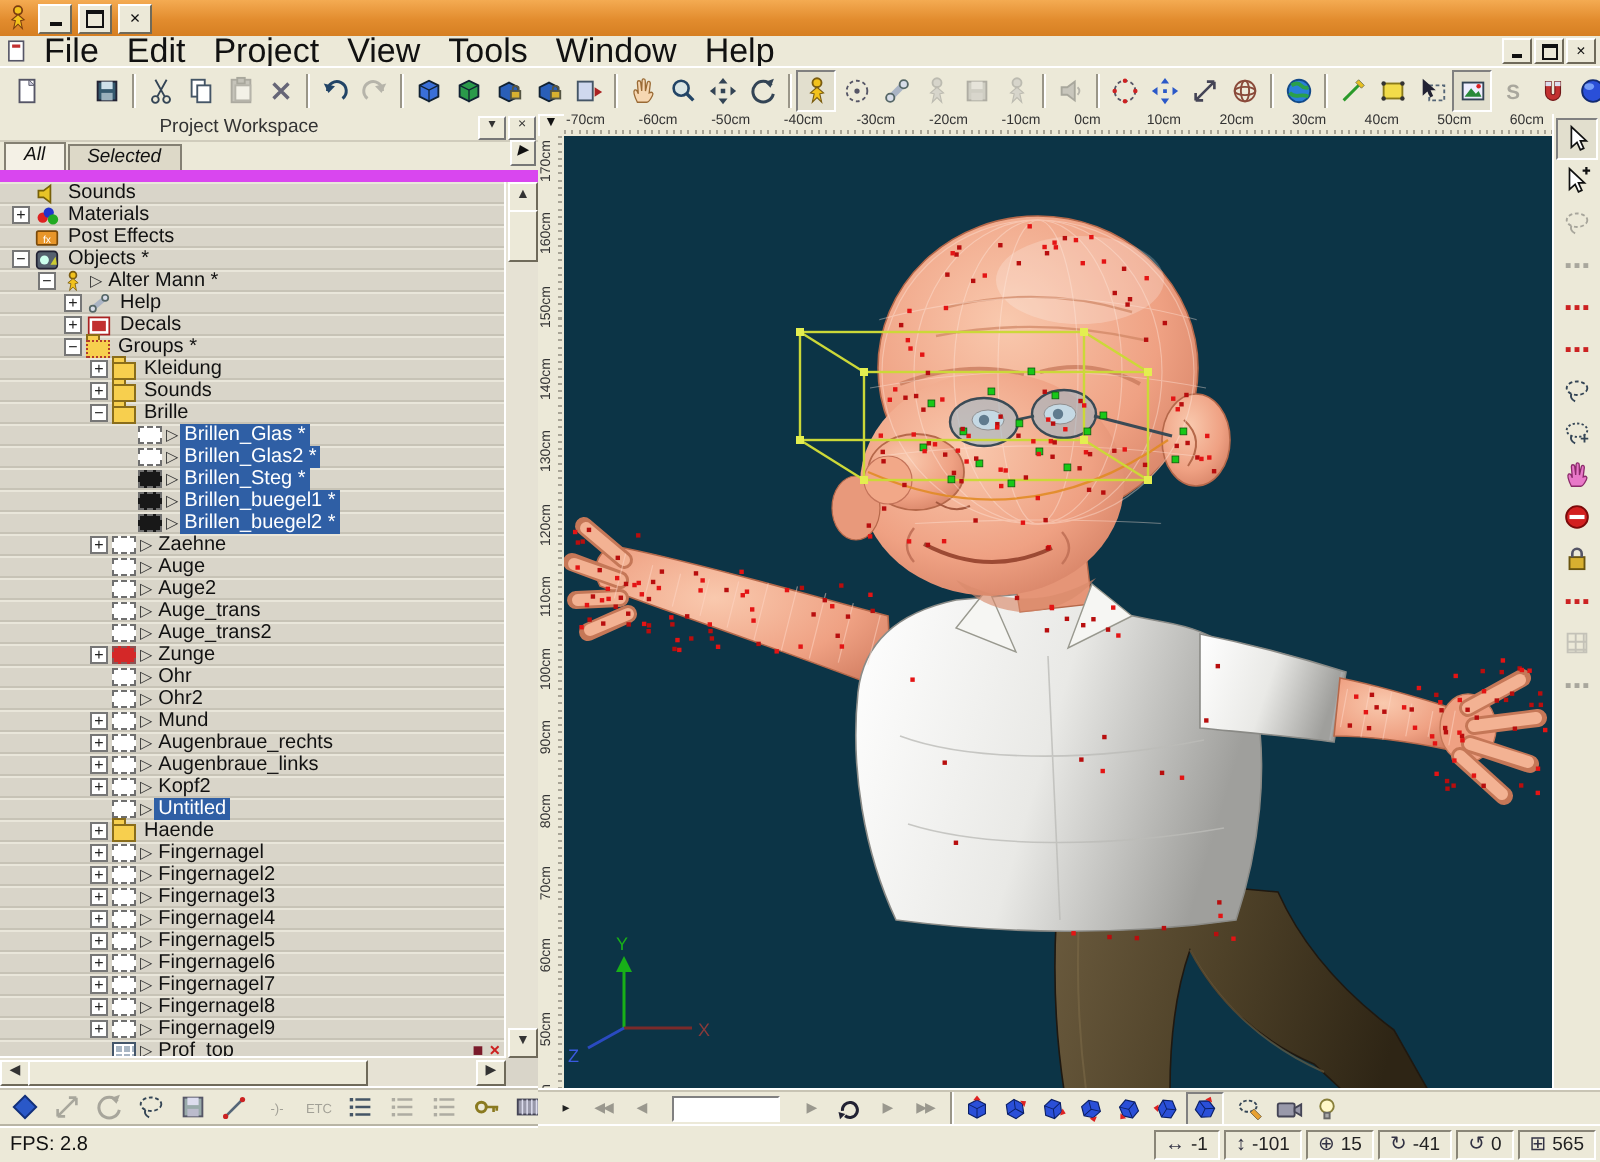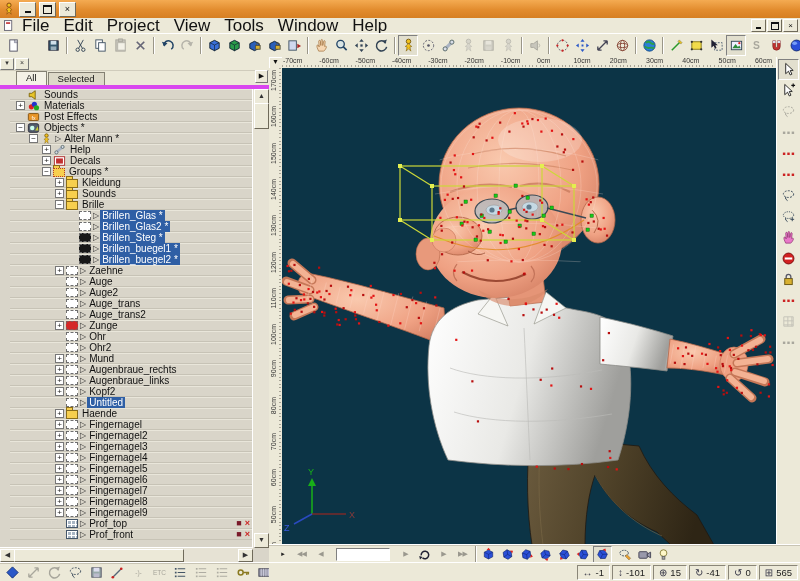--- a/index.html
+++ b/index.html
@@ -32,28 +32,28 @@
   .tbtn.dim{opacity:.4;filter:grayscale(1);}
   .sep{width:1px;height:17px;background:#9a9688;box-shadow:1px 0 0 #fff;margin:0 3px;flex:none;}
   
   .leftcol{position:absolute;left:0;top:57px;width:269px;height:524px;display:flex;flex-direction:column;
     background:#ece9d8;border-right:1px solid #808080;}
   .phead{height:13px;flex:none;display:flex;align-items:center;font-size:9.5px;color:#333;
     border-bottom:1px solid #d0ccbc;}
   .phead .ptitle{flex:1;text-align:center;}
   .pbtn{width:12px;height:10px;flex:none;border:1px solid;border-color:#fff #777 #777 #fff;background:#ece9d8;
     font-size:7px;line-height:8px;text-align:center;margin-right:1px;}
-  .ptabs{height:14px;flex:none;display:flex;align-items:flex-end;padding-left:16px;border-bottom:4px solid #d946ef;position:relative;}
+  .ptabs{height:14px;flex:none;display:flex;align-items:flex-end;padding-left:2px;border-bottom:6px solid #d946ef;position:relative;font-style:italic;}
   .tab{height:12px;padding:0 9px;font-size:9.5px;line-height:12px;background:#ddd9c8;border:1px solid #848073;
     border-bottom:none;margin-right:1px;}
   .tab.active{background:#f4f1e6;height:13px;}
   .tabarrow{position:absolute;right:1px;bottom:2px;width:11px;height:11px;border:1px solid;border-color:#fff #777 #777 #fff;
     background:#ece9d8;font-size:7px;text-align:center;line-height:10px;}
   .treewrap{flex:1;position:relative;background:#d9d5c9;}
-  .tree{position:absolute;left:0;top:0;right:16px;bottom:14px;overflow:hidden;background:#d9d5c9;margin-left:10px;}
+  .tree{position:absolute;left:0;top:0;right:16px;bottom:14px;overflow:hidden;background:#d9d5c9;}
   .trow{display:flex;align-items:center;height:11px;box-sizing:border-box;border-bottom:1px solid #c7c3b6;
     box-shadow:inset 0 1px 0 #e9e6da;font-size:10px;white-space:nowrap;}
   .exp{width:9px;height:9px;flex:none;box-sizing:border-box;border:1px solid #777;background:#fff;
     font-size:8px;line-height:7px;text-align:center;margin-right:2px;color:#222;}
   .sw{width:12px;height:9px;flex:none;display:inline-block;margin-right:2px;box-sizing:border-box;position:relative;}
   .sw.dashed{background:#fff;border:1px dashed #6f6f6f;}
   .sw.blacksw{background:#181818;border:1px dashed #6f6f6f;}
   .sw.redsw{background:#d42828;border:1px dashed #8a5555;}
   .sw.folder{background:#f7cf4e;border:1px solid #8a6d1a;margin-top:2px;}
   .sw.folder::before{content:"";position:absolute;top:-4px;left:-1px;width:5px;height:2px;background:#f7cf4e;
@@ -465,20 +465,21 @@
           <svg viewBox="0 0 16 16" width="15" height="15">
             <circle cx="8" cy="8" r="5.8" fill="#2a4fd8" stroke="#122a70"></circle>
             <ellipse cx="6" cy="5.6" rx="2.6" ry="1.8" fill="#8ab0ff" opacity=".8"></ellipse>
           </svg>
         </span>
       </span>
     </div>
 
   <div class="leftcol">
     <div class="phead">
+      <span class="ptitle">Project Workspace</span>
       <span class="pbtn">▾</span>
       <span class="pbtn">×</span>
     </div>
     <div class="ptabs" id="ws-tabs">
         <span class="tab active">All</span>
         <span class="tab">Selected</span>
         <span class="tabarrow">▶</span>
       </div>
     <div class="treewrap">
       <div class="tree" id="tree">
@@ -884,20 +885,23 @@
           </span>
         </span>
         <span class="tbtn">
           <span>
             <svg viewBox="0 0 16 16" width="15" height="15">
               <text x="8" y="11" text-anchor="middle" font-size="7" fill="#334" font-family="Liberation Sans,sans-serif">▸</text>
             </svg>
           </span>
         </span>
       </div>
+    <div class="fps">
+      <span>FPS: 2.8</span>
+    </div>
   </div>
 
   <div class="viewwrap">
     <div class="corner">
       <span class="pbtn">▼</span>
     </div>
     <div class="hruler" id="hruler">
         <span style="left: 1px;">-70cm</span>
         <span style="left: 37.3px;">-60cm</span>
         <span style="left: 73.6px;">-50cm</span>

